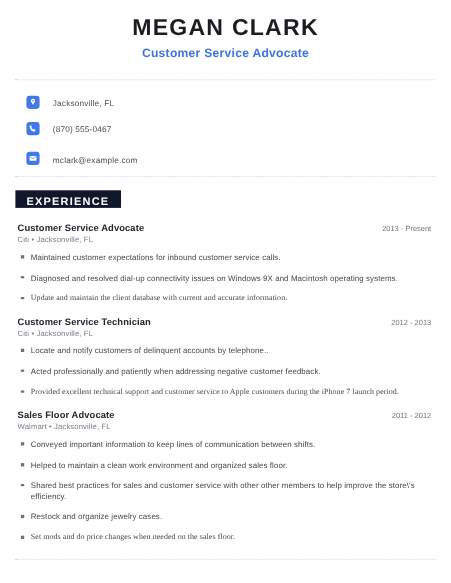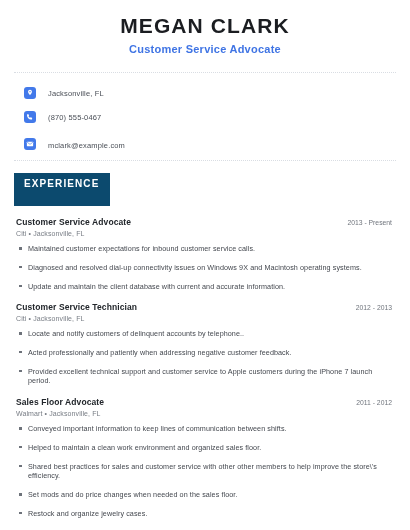--- a/index.html
+++ b/index.html
@@ -77,26 +77,26 @@
     font-size: 7.5px;
     color: #4a4f57;
     margin-left: 12px;
     letter-spacing: 0.15px;
   }
 
   
   .section { margin-top: 0; }
   .sec-head {
     display: inline-block;
-    background: #0c4a6e;
+    background: #0f172a;
     color: #ffffff;
     font-size: 10px;
     font-weight: bold;
     letter-spacing: 1.1px;
-    padding: 5px 11px 17px 10px;
+    padding: 5px 11px 0 10px;
     margin-top: 12px;
   }
 
   
   .exp-list { padding: 0 2px; }
   .job { margin-top: 11px; }
   .job-top {
     display: flex;
     align-items: baseline;
     justify-content: space-between;
@@ -126,21 +126,21 @@
   }
   .bullets li {
     position: relative;
     font-size: 7.2px;
     color: #43474e;
     line-height: 1.35;
     padding-left: 12px;
     margin-bottom: 9px;
     letter-spacing: 0.08px;
   }
-  .bullets li:last-child { margin-bottom: 0; }
+  .bullets li:last-child { margin-bottom: 0; font-family: Liberation Serif, serif; }
   .bullets li::before {
     content: "";
     position: absolute;
     left: 3px;
     top: 3px;
     width: 2.5px;
     height: 2.5px;
     background: #6d727a;
   }
 </style>
@@ -236,22 +236,22 @@
         </div>
         <div class="job-sub">
           <span>Walmart</span>
           <span>•</span>
           <span>Jacksonville, FL</span>
         </div>
         <ul class="bullets">
           <li>Conveyed important information to keep lines of communication between shifts.</li>
           <li>Helped to maintain a clean work environment and organized sales floor.</li>
           <li>Shared best practices for sales and customer service with other other members to help improve the store\'s efficiency.</li>
+          <li>Restock and organize jewelry cases.</li>
           <li>Set mods and do price changes when needed on the sales floor.</li>
-          <li>Restock and organize jewelry cases.</li>
         </ul>
       </div>
 
     </div>
   </div>
 
   <div class="divider" style="margin-top:14px;"></div>
 
   <div class="section">
     

